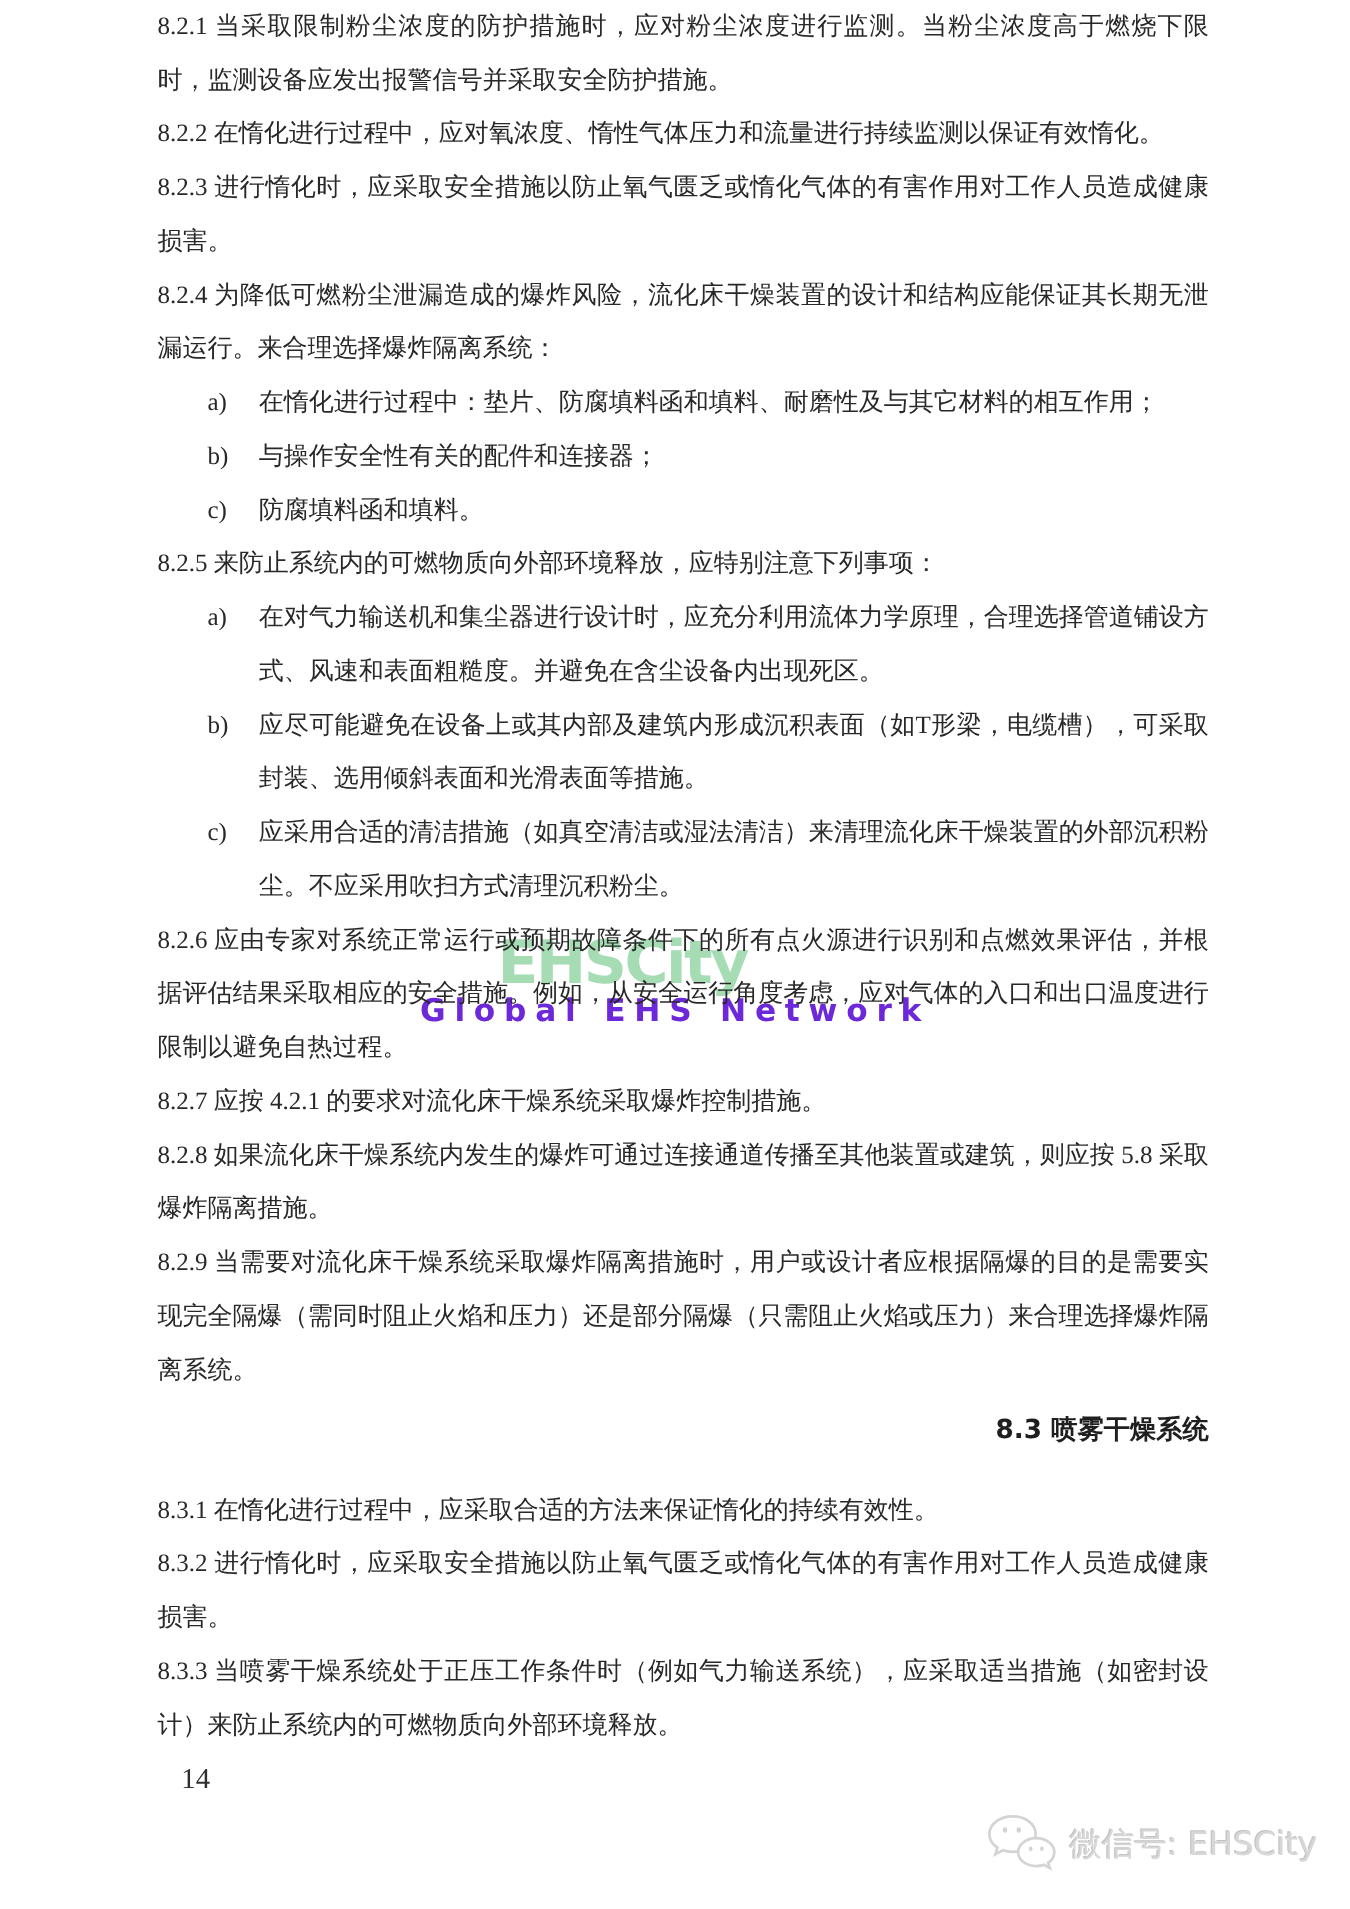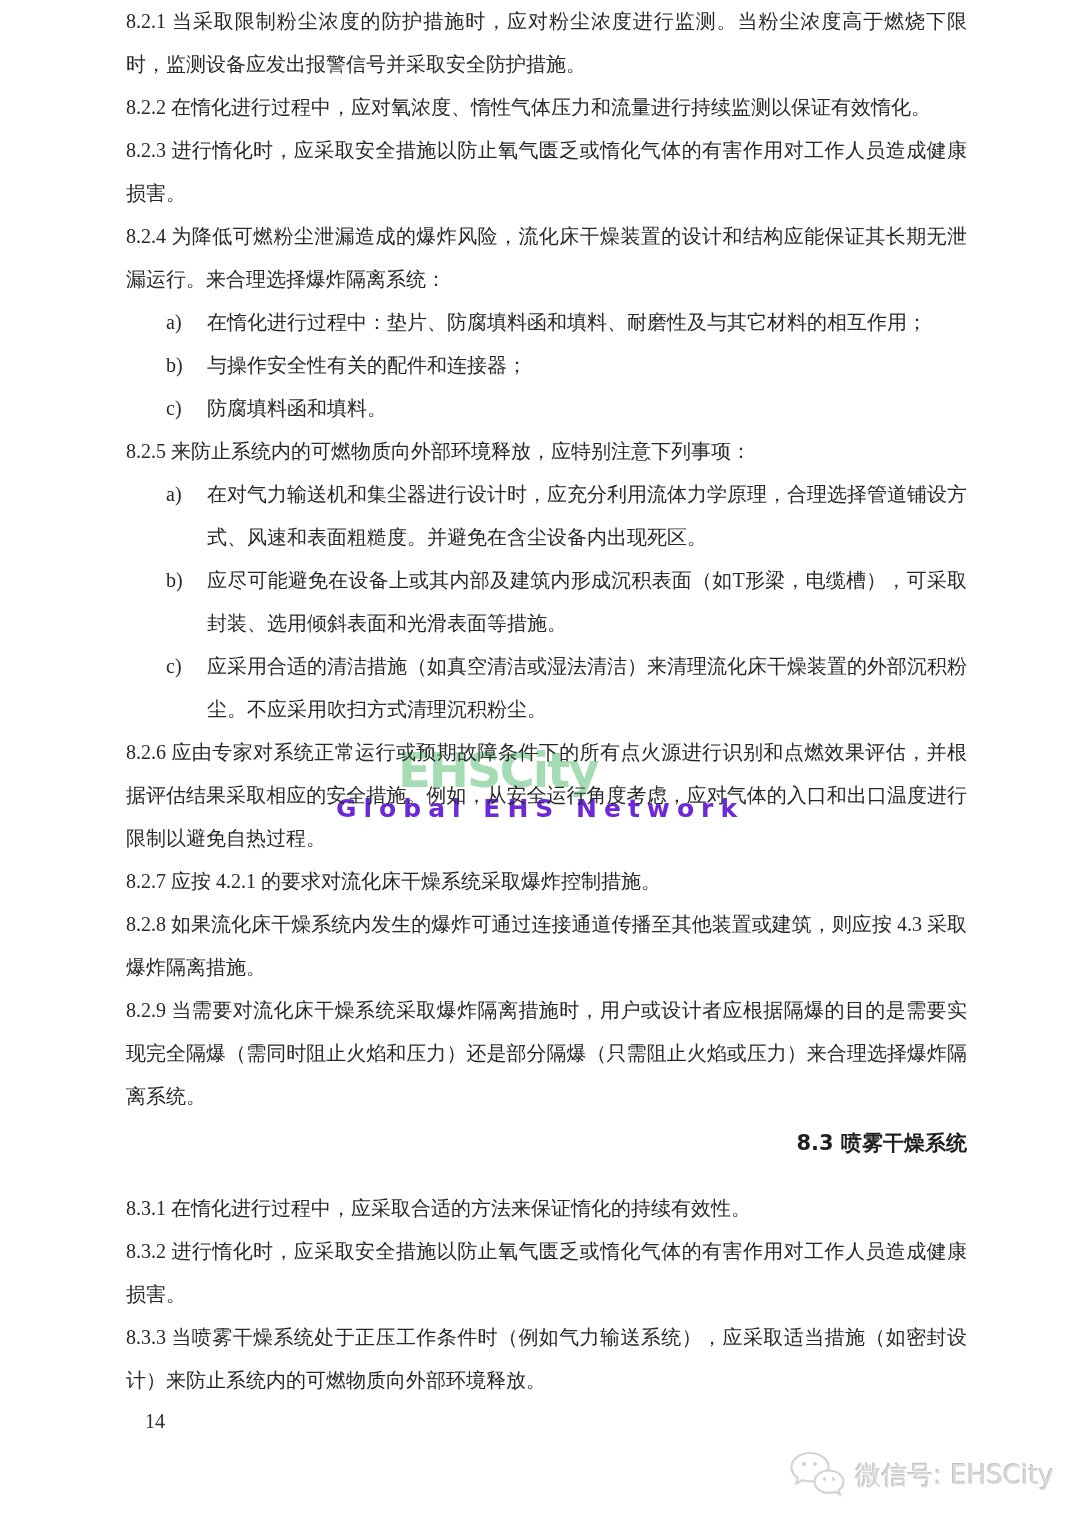--- a/index.html
+++ b/index.html
@@ -36,21 +36,21 @@
   .li .marker{flex:0 0 41px;}
   .li .li-text{flex:1;text-align:justify;}
   .h{
     font-family:"DejaVu Sans","Liberation Sans",sans-serif;
     font-weight:bold;font-size:21px;line-height:43px;
     margin:4px 0 22px 0;color:#1f1f1f;text-align:right;
   }
 
   .page-number{
     position:absolute;left:145px;top:1410px;z-index:1;
-    font-size:20px;color:#2e2e2e;
+    font-size:23px;color:#2e2e2e;
   }
 
   .footer{
     position:absolute;right:26px;top:1450px;z-index:1;
     display:flex;align-items:center;gap:10px;
   }
   .footer .label{
     font-family:"DejaVu Sans","Liberation Sans",sans-serif;
     font-size:26px;color:#d7d7d7;
     text-shadow:1px 1px 0 #ffffff,-1px -1px 0 #c3c3c3;
@@ -97,21 +97,21 @@
       <span class="marker">b)</span>
       <span class="li-text">应尽可能避免在设备上或其内部及建筑内形成沉积表面（如T形梁，电缆槽），可采取封装、选用倾斜表面和光滑表面等措施。</span>
     </div>
     <div class="li">
       <span class="marker">c)</span>
       <span class="li-text">应采用合适的清洁措施（如真空清洁或湿法清洁）来清理流化床干燥装置的外部沉积粉尘。不应采用吹扫方式清理沉积粉尘。</span>
     </div>
 
     <p class="p">8.2.6 应由专家对系统正常运行或预期故障条件下的所有点火源进行识别和点燃效果评估，并根据评估结果采取相应的安全措施。例如，从安全运行角度考虑，应对气体的入口和出口温度进行限制以避免自热过程。</p>
     <p class="p">8.2.7 应按 4.2.1 的要求对流化床干燥系统采取爆炸控制措施。</p>
-    <p class="p">8.2.8 如果流化床干燥系统内发生的爆炸可通过连接通道传播至其他装置或建筑，则应按 4.3 采取爆炸隔离措施。</p>
+    <p class="p">8.2.8 如果流化床干燥系统内发生的爆炸可通过连接通道传播至其他装置或建筑，则应按 5.8 采取爆炸隔离措施。</p>
     <p class="p">8.2.9 当需要对流化床干燥系统采取爆炸隔离措施时，用户或设计者应根据隔爆的目的是需要实现完全隔爆（需同时阻止火焰和压力）还是部分隔爆（只需阻止火焰或压力）来合理选择爆炸隔离系统。</p>
 
     <h2 class="h">8.3 喷雾干燥系统</h2>
 
     <p class="p">8.3.1 在惰化进行过程中，应采取合适的方法来保证惰化的持续有效性。</p>
     <p class="p">8.3.2 进行惰化时，应采取安全措施以防止氧气匮乏或惰化气体的有害作用对工作人员造成健康损害。</p>
     <p class="p">8.3.3 当喷雾干燥系统处于正压工作条件时（例如气力输送系统），应采取适当措施（如密封设计）来防止系统内的可燃物质向外部环境释放。</p>
   </main>
 
   <div class="page-number">14</div>

